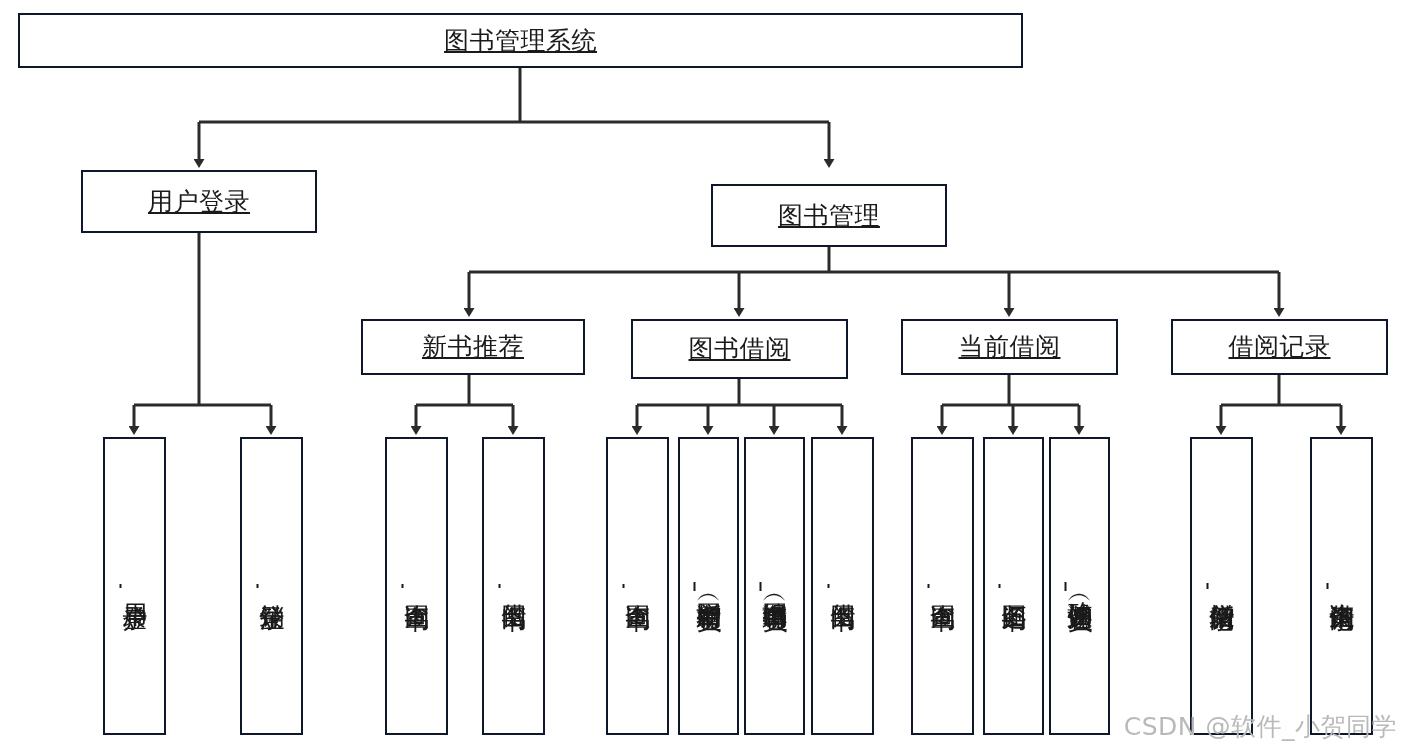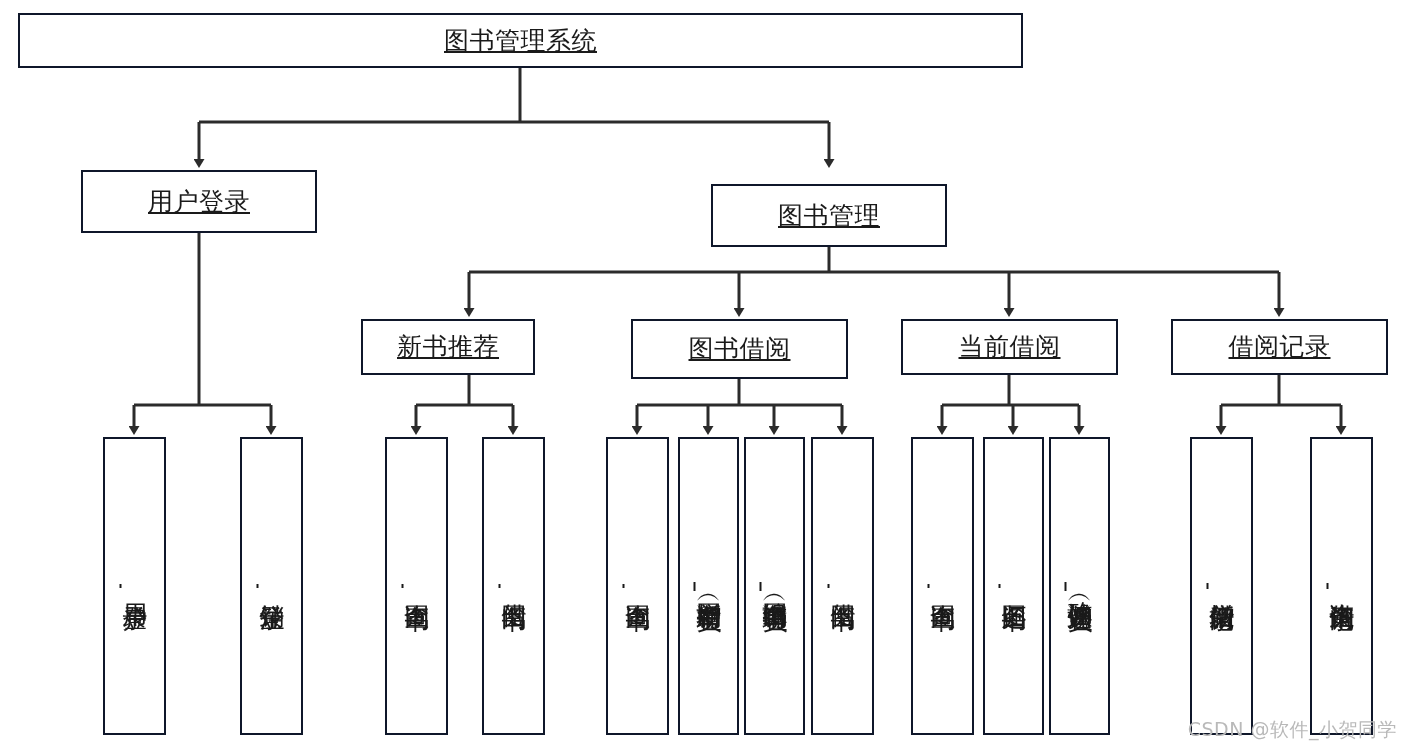--- a/index.html
+++ b/index.html
@@ -55,21 +55,21 @@
     font-size: 25px;
     line-height: 1.12;
     letter-spacing: 1px;
     white-space: nowrap;
     display: block;
   }
   .watermark {
     position: absolute;
     right: 8px;
     bottom: 4px;
-    font-size: 19px;
+    font-size: 25px;
     color: #b9b9b9;
     letter-spacing: 0.5px;
     white-space: nowrap;
     user-select: none;
   }
 </style>
 </head>
 <body>
 
 <div id="canvas">
@@ -128,21 +128,21 @@
     <span>图书管理系统</span>
   </div>
 
   <div class="node horiz" style="left:81px; top:170px; width:236px; height:63px;">
     <span>用户登录</span>
   </div>
   <div class="node horiz" style="left:711px; top:184px; width:236px; height:63px;">
     <span>图书管理</span>
   </div>
 
-  <div class="node horiz" style="left:361px; top:319px; width:174px; height:56px;">
+  <div class="node horiz" style="left:361px; top:319px; width:224px; height:56px;">
     <span>新书推荐</span>
   </div>
   <div class="node horiz" style="left:631px; top:319px; width:217px; height:60px;">
     <span>图书借阅</span>
   </div>
   <div class="node horiz" style="left:1171px; top:319px; width:217px; height:56px;">
     <span>借阅记录</span>
   </div>
   <div class="node horiz" style="left:901px; top:319px; width:217px; height:56px;">
     <span>当前借阅</span>

